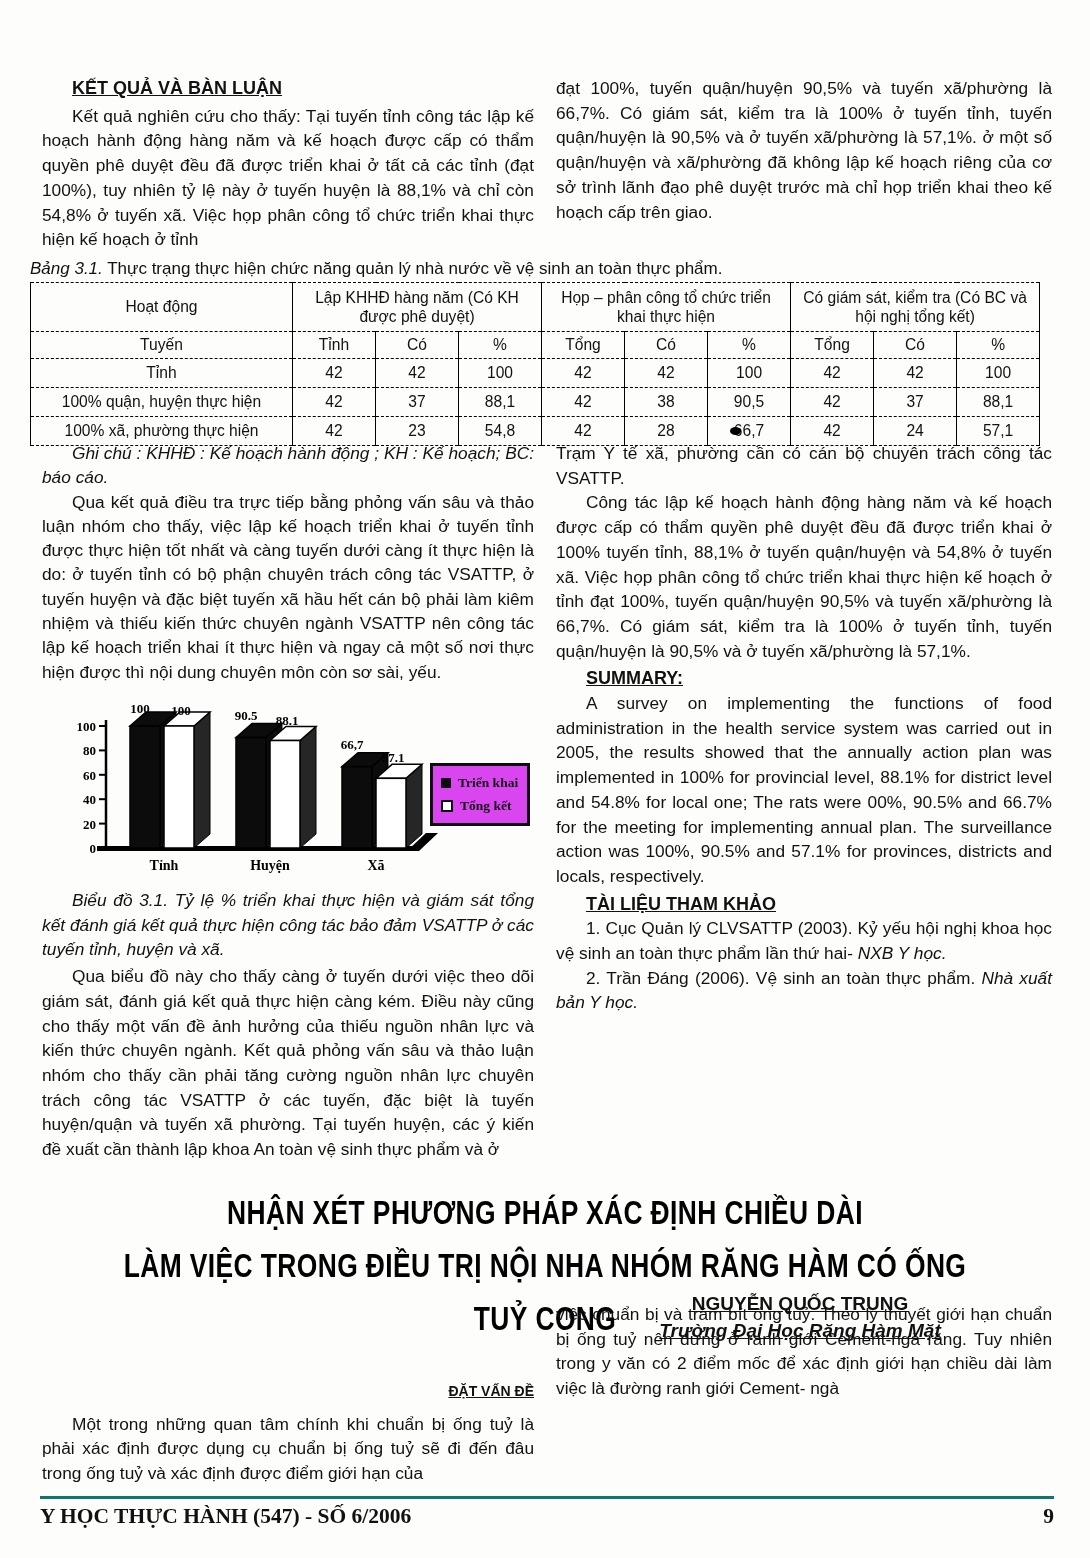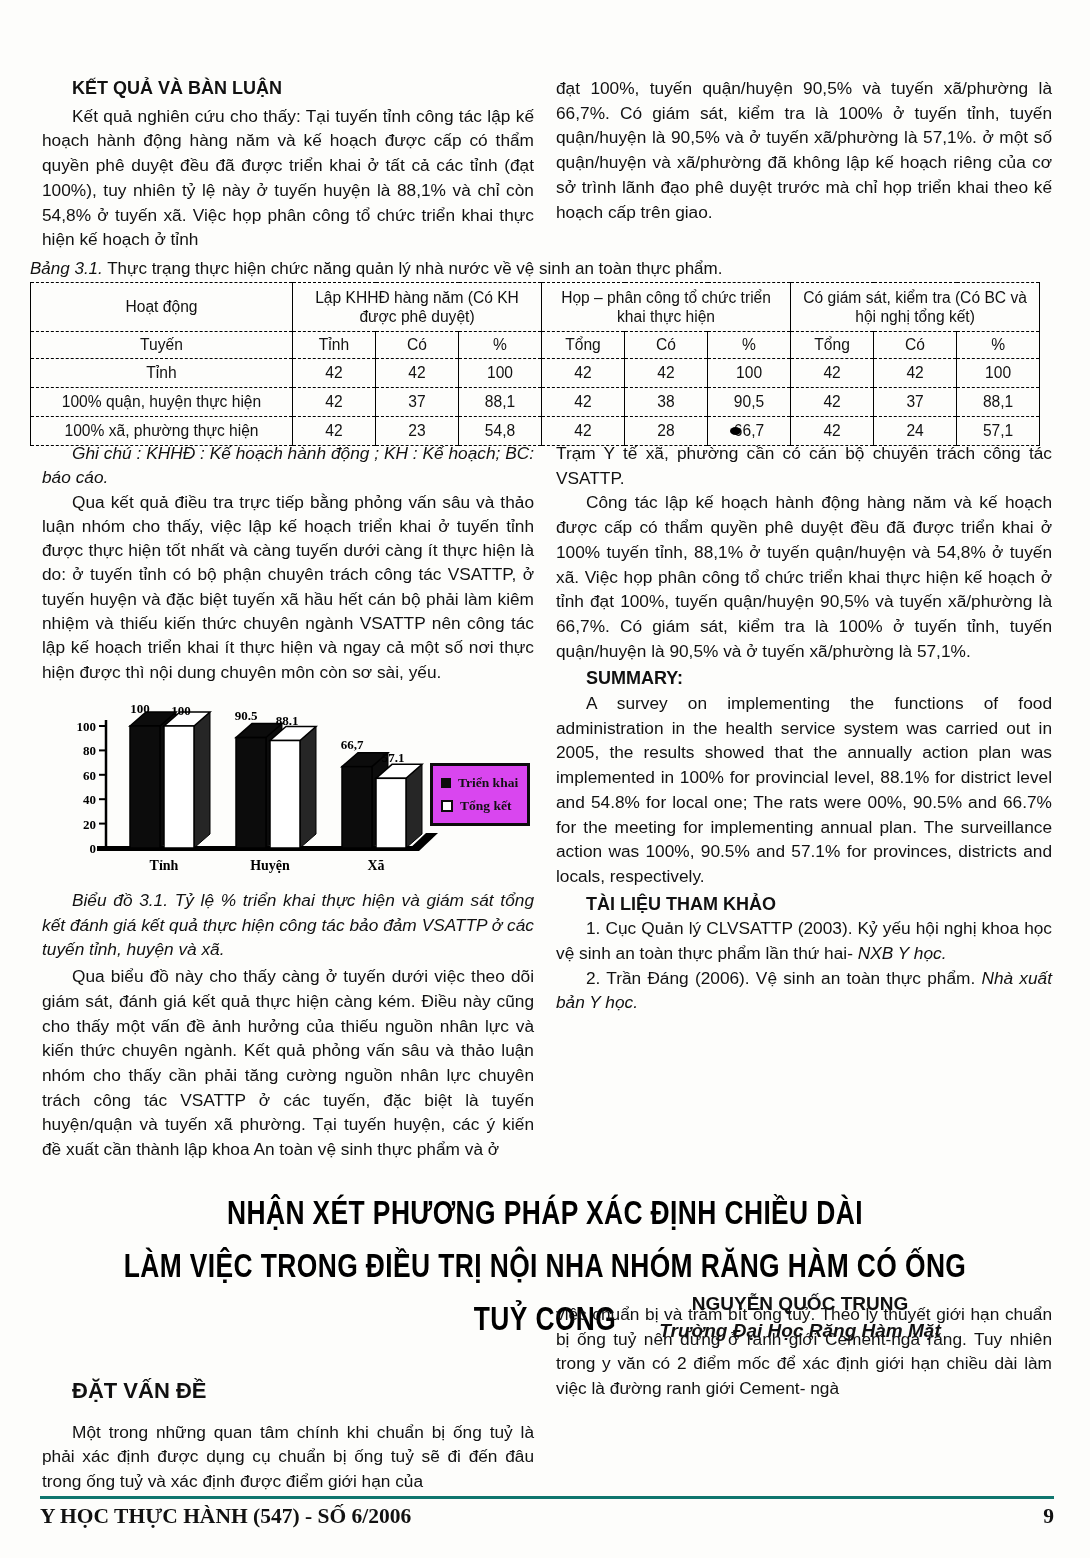--- a/index.html
+++ b/index.html
@@ -6,21 +6,21 @@
   body{
     width:1090px;height:1558px;background:#fdfdfb;position:relative;
     font-family:"Liberation Sans", sans-serif;color:#111;
     -webkit-font-smoothing:antialiased;
   }
   .abs{position:absolute;}
   p{margin:0;}
   .just{text-align:justify;}
   .indent{text-indent:30px;}
   .body-txt{font-size:17.3px;line-height:24.7px;}
-  .bold{font-weight:bold;}
+  .bold{font-weight:bold;text-decoration:underline;}
   .ital{font-style:italic;}
 
   
   .tbl-caption{font-size:17px;margin:0 0 3px 0;}
   .tbl-caption .cap-label{font-style:italic;}
   table.t31{border-collapse:collapse;width:1010px;table-layout:fixed;font-size:15.6px;}
   table.t31 td{
     border-left:1.3px solid #000;border-right:1.3px solid #000;
     border-top:1.6px dashed #000;border-bottom:1.6px dashed #000;
     text-align:center;vertical-align:middle;padding:1px 3px;line-height:1.25;
@@ -219,21 +219,21 @@
   <span class="tline">NHẬN XÉT PHƯƠNG PHÁP XÁC  ĐỊNH CHIỀU DÀI</span>
   <span class="tline">LÀM VIỆC TRONG ĐIỀU TRỊ NỘI NHA NHÓM RĂNG HÀM CÓ ỐNG TUỶ CONG</span>
 </div>
 
 <div class="abs author-block">
   <p class="bold">NGUYỄN QUỐC TRUNG</p>
   <p class="bold ital">Trường Đại Học Răng Hàm Mặt</p>
 </div>
 
 <div class="abs body-txt" style="left:42px;top:1379px;width:492px;">
-  <p class="bold indent" style="font-size:22px;margin-bottom:16px;">ĐẶT VẤN ĐỀ</p>
+  <p class="bold indent" style="font-size:14px;margin-bottom:8px;text-align:right;">ĐẶT VẤN ĐỀ</p>
   <p class="just indent">Một trong những quan tâm chính khi chuẩn bị ống tuỷ là phải xác định được dụng cụ chuẩn bị ống tuỷ sẽ đi đến đâu trong ống tuỷ và xác định được điểm giới hạn của</p>
 </div>
 <div class="abs body-txt" style="left:556px;top:1302px;width:496px;">
   <p class="just">việc chuẩn bị và trám bít ống tuỷ. Theo lý thuyết giới hạn chuẩn bị ống tuỷ nên dừng ở ranh giới Cement-ngà răng. Tuy nhiên trong y văn có 2 điểm mốc để xác định giới hạn chiều dài làm việc là đường ranh giới Cement- ngà</p>
 </div>
 
 <div class="abs footer">
   <span>Y HỌC THỰC HÀNH (547) - SỐ 6/2006</span>
   <span>9</span>
 </div>

